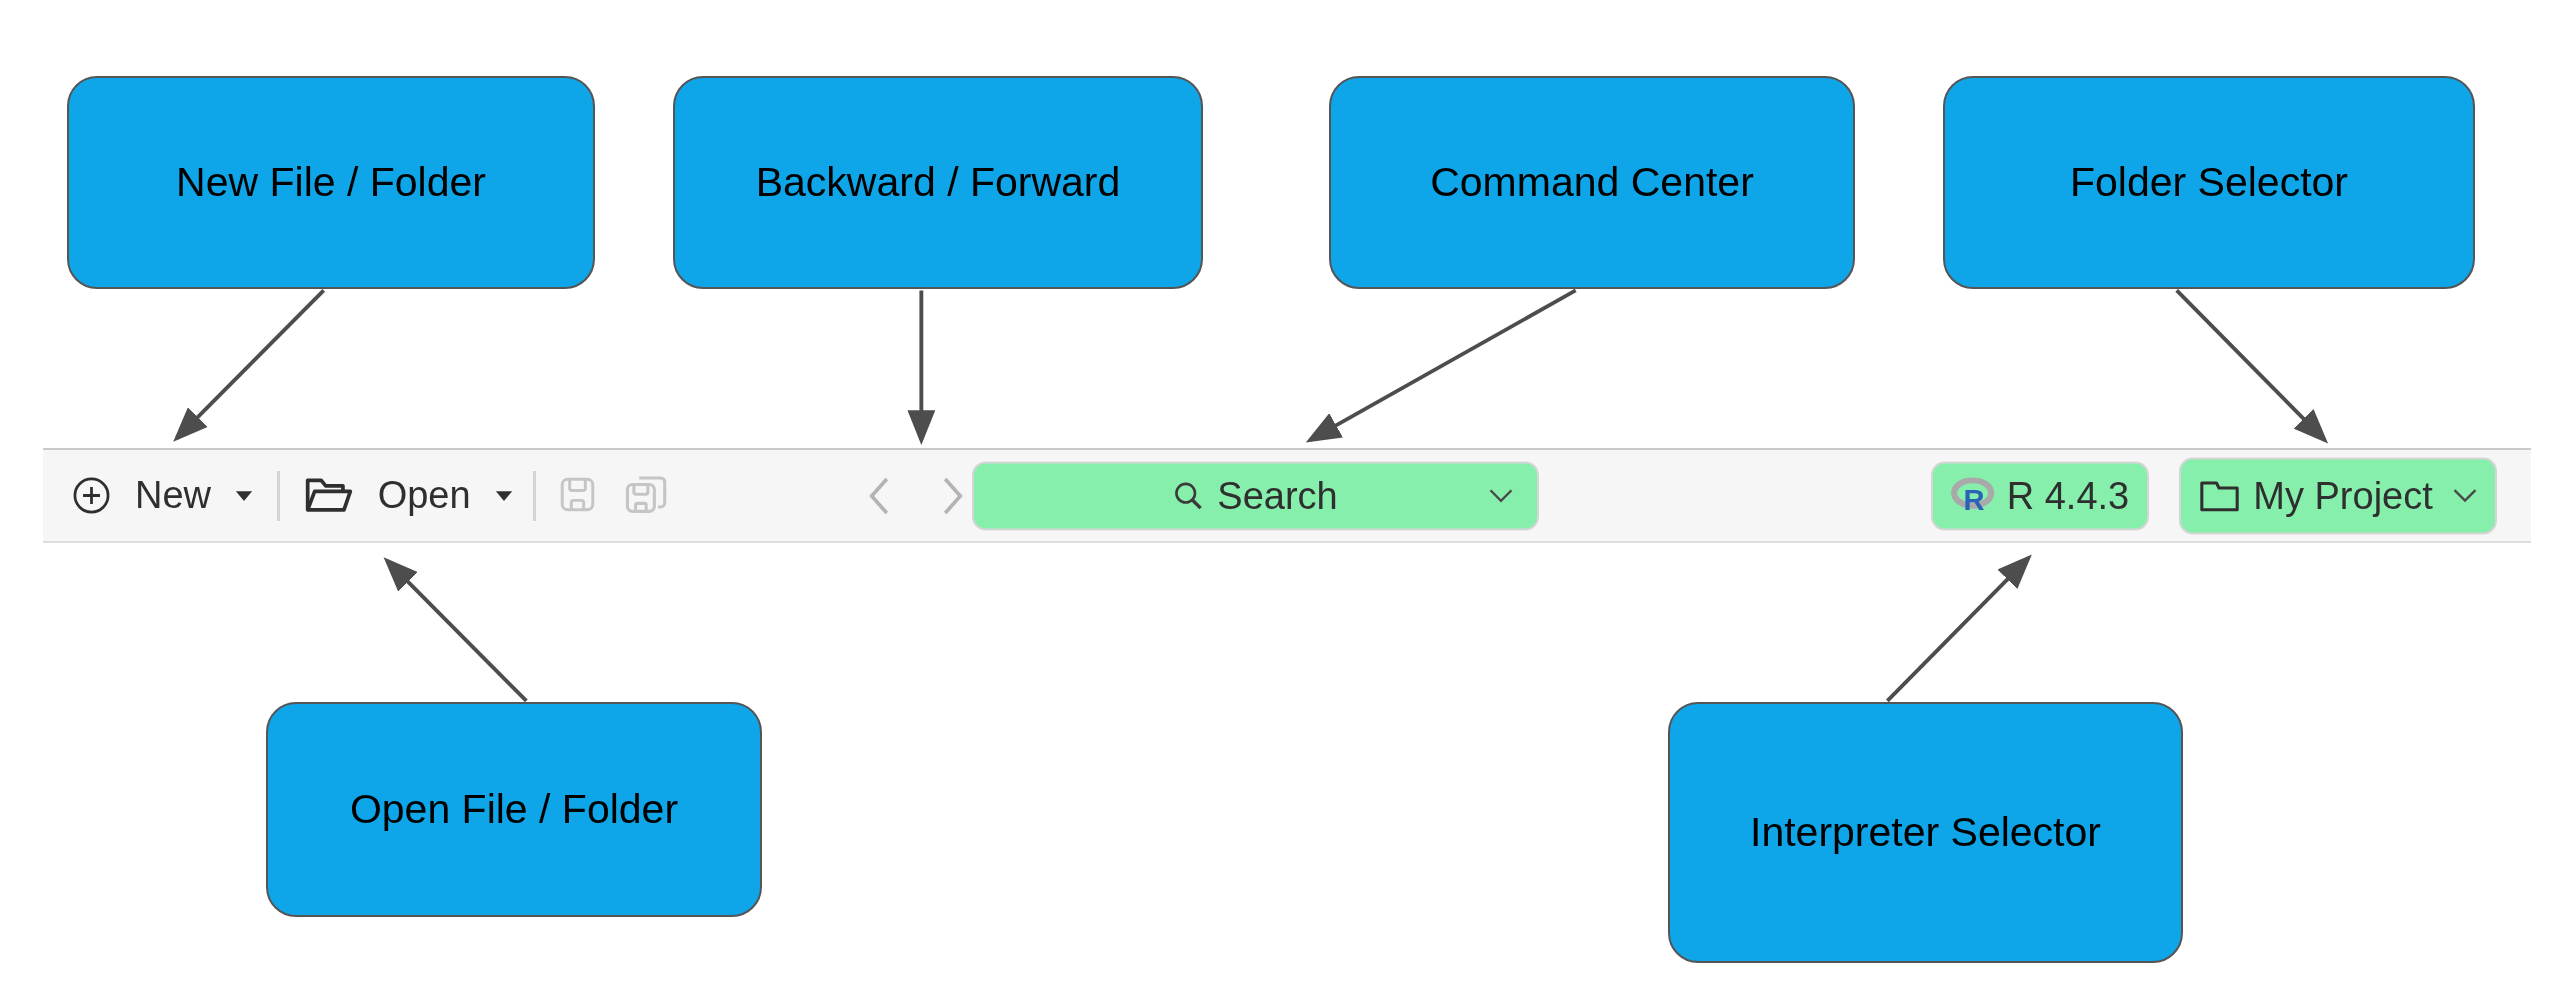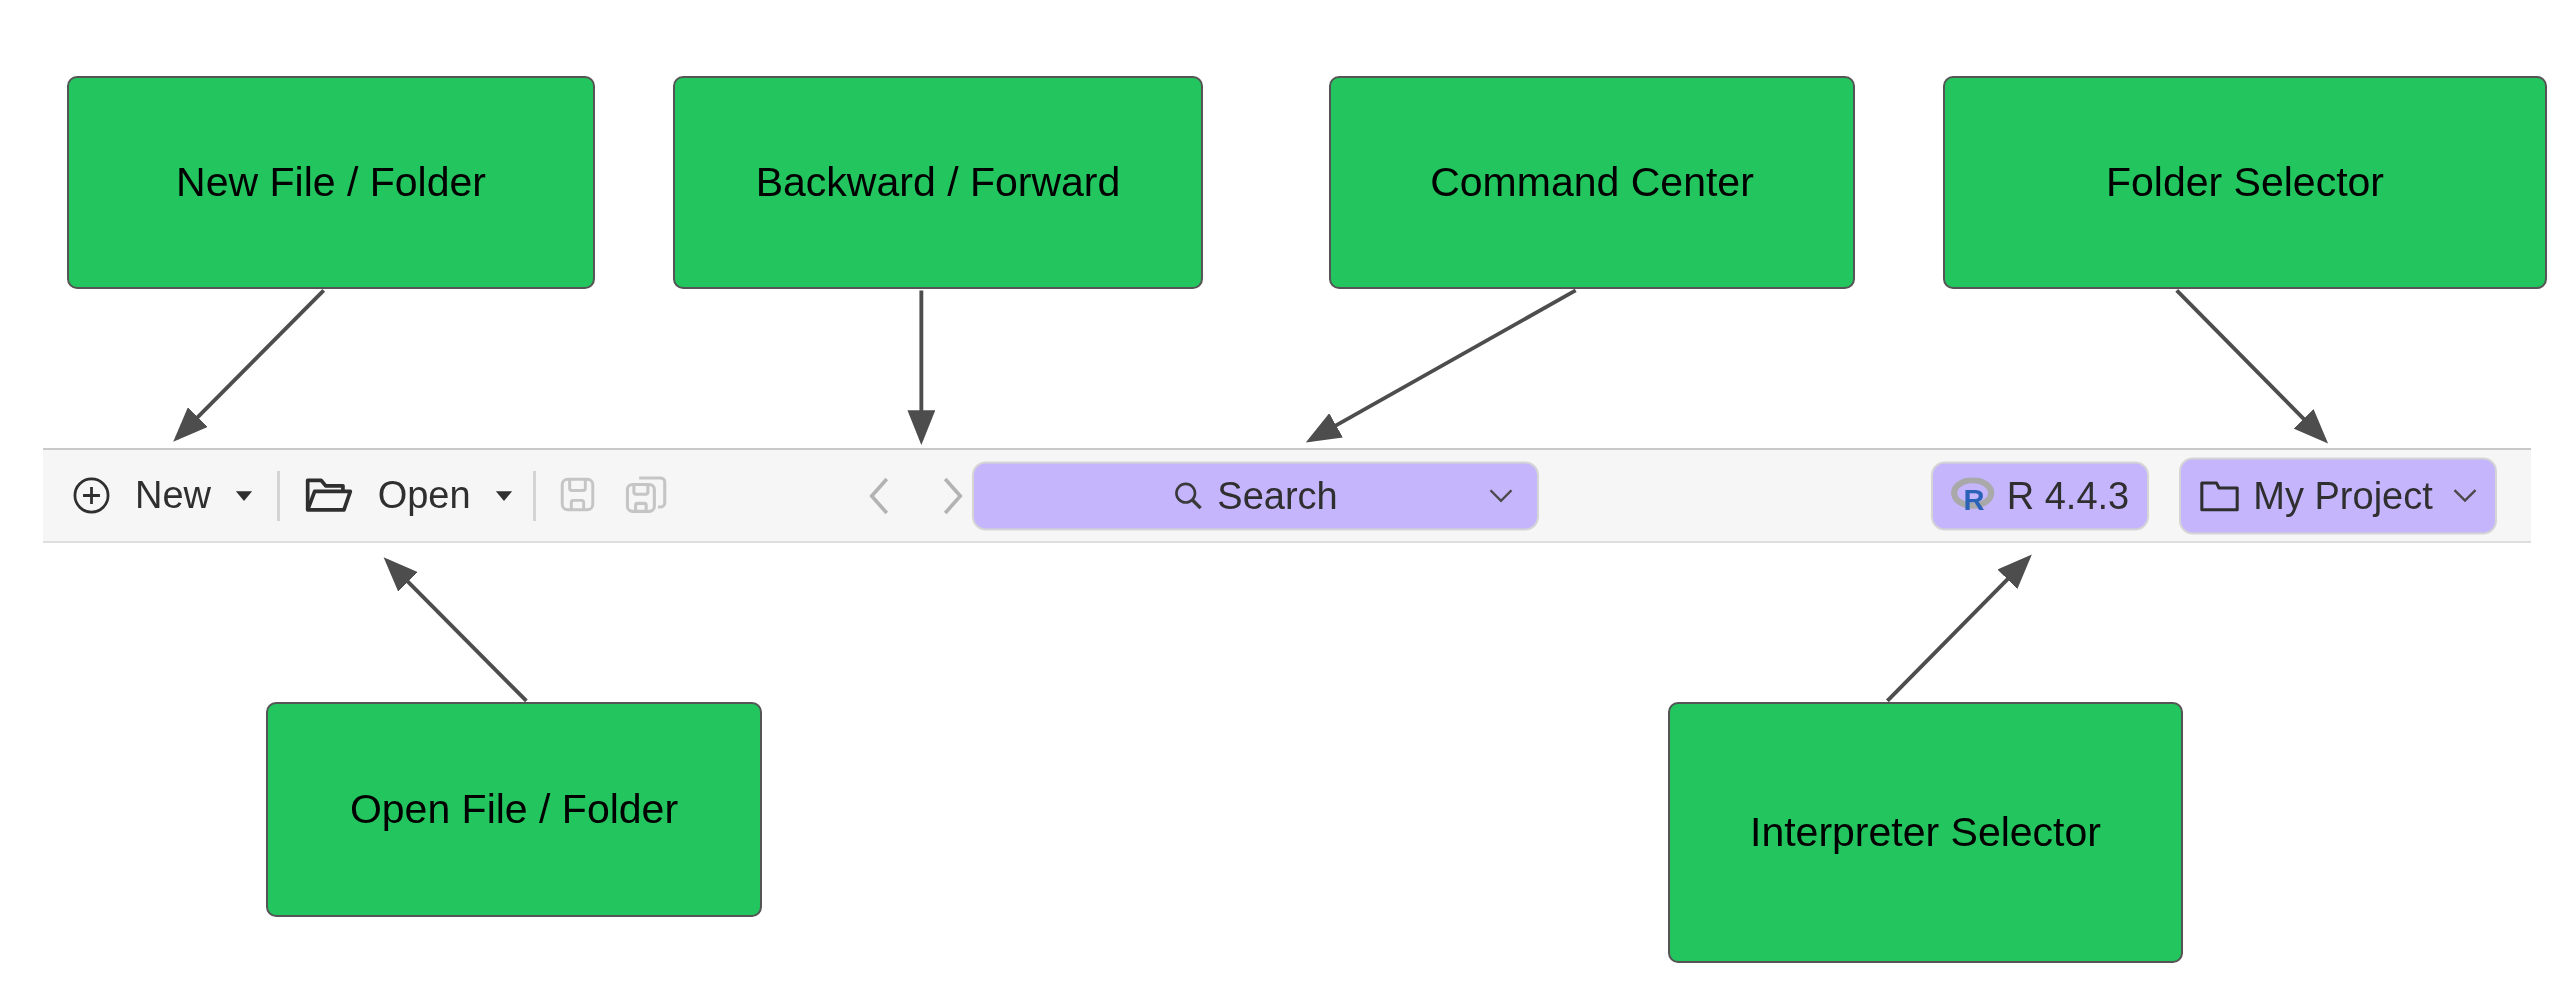--- a/index.html
+++ b/index.html
@@ -4,31 +4,31 @@
 <style>
   * { box-sizing: border-box; margin: 0; padding: 0; }
   html, body { width: 2576px; height: 993px; background: #ffffff; overflow: hidden; }
   body { font-family: "Liberation Sans", sans-serif; position: relative; }
 
   .canvas { position: absolute; left: 0; top: 0; width: 2576px; height: 993px; }
 
   
   .callout {
     position: absolute;
-    background: #22c55e;
+    background: #0ea5e9;
     border: 2.6px solid #555555;
-    border-radius: 10px;
+    border-radius: 30px;
     display: flex; align-items: center; justify-content: center;
     font-size: 41px; color: #000000;
     white-space: nowrap;
   }
   .co-new        { left:  67px; top:  76px; width: 528px; height: 213px; }
   .co-backfwd    { left: 673px; top:  76px; width: 530px; height: 213px; }
   .co-command    { left:1329px; top:  76px; width: 526px; height: 213px; }
-  .co-folder     { left:1943px; top:  76px; width: 604px; height: 213px; }
+  .co-folder     { left:1943px; top:  76px; width: 532px; height: 213px; }
   .co-open       { left: 266px; top: 702px; width: 496px; height: 215px; }
   .co-interp     { left:1644px; top: 702px; width: 515px; height: 261px; margin-left: 24px; }
 
   
   svg.arrows { position: absolute; left: 0; top: 0; width: 2576px; height: 993px; pointer-events: none; }
   svg.arrows line { stroke: #4d4d4d; stroke-width: 4.5; }
 
   
   .toolbar {
     position: absolute;
@@ -51,21 +51,21 @@
   .div2 { margin-left: 20.6px; margin-right: 22px; }
   .icon-save { margin-right: 26px; }
 
   .tb-nav {
     position: absolute; left: 823px; top: 50%; transform: translateY(-50%);
     display: flex; align-items: center; gap: 48px;
   }
 
   .pill {
     position: absolute; top: 50%; transform: translateY(-50%);
-    background: #c4b5fd; border: 2.1px solid #d5d5d5; border-radius: 13.7px;
+    background: #86efac; border: 2.1px solid #d5d5d5; border-radius: 13.7px;
     display: flex; align-items: center; justify-content: center;
     font-size: 38px; color: #2f2f2f; cursor: pointer;
     white-space: nowrap;
   }
   .search-box { left: 929px; width: 567px; height: 69px; }
   .search-inner { display: flex; align-items: center; gap: 13px; }
   .search-chevron { position: absolute; right: 24px; top: 50%; transform: translateY(-50%); }
 
   .interp-btn  { left: 1888px; width: 218px; height: 69px; gap: 11px; }
   .project-btn { left: 2136px; width: 318px; height: 77px; gap: 13px; }

